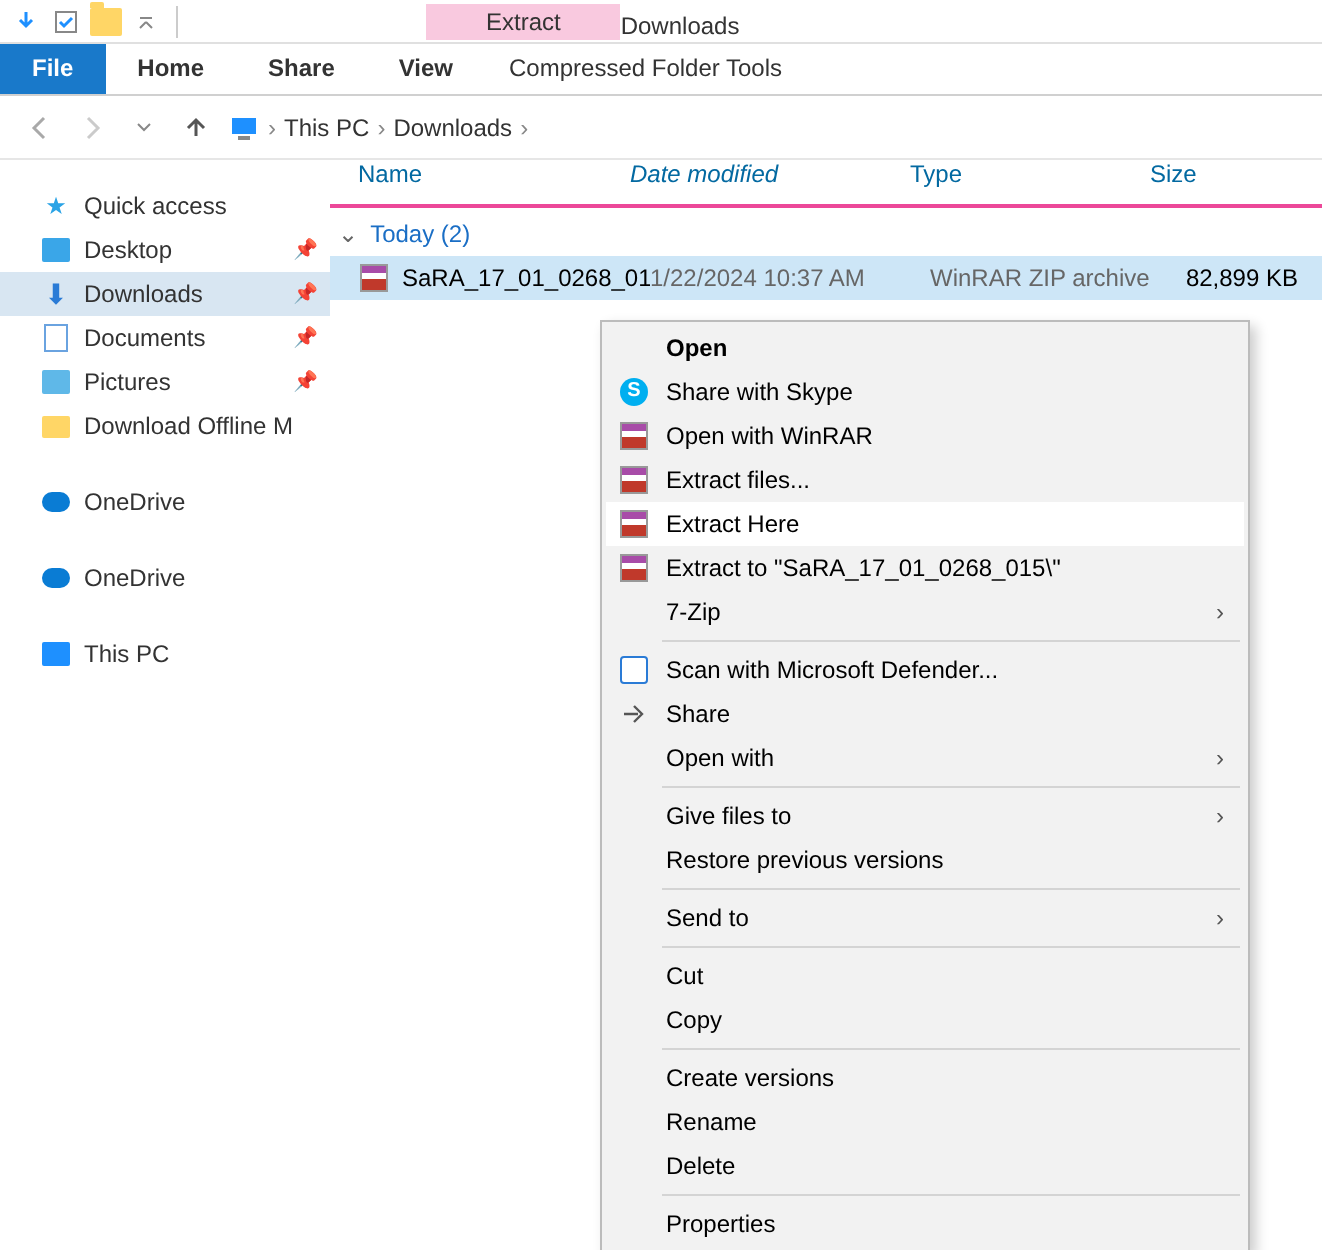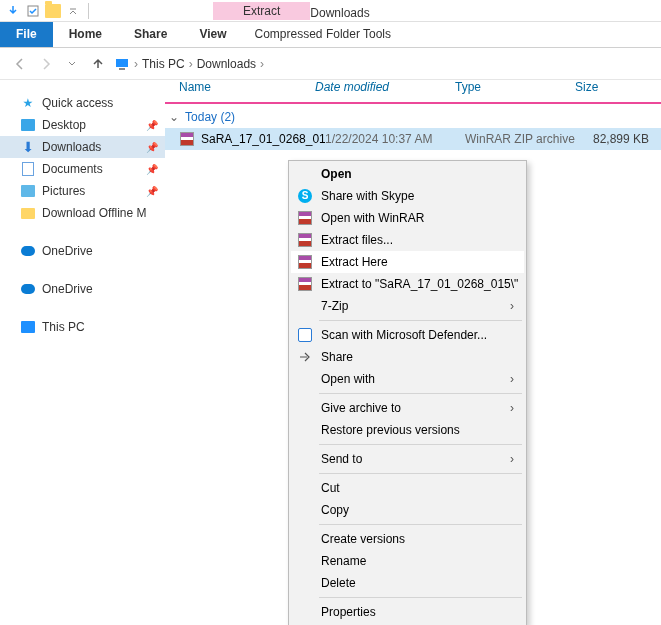--- a/index.html
+++ b/index.html
@@ -58,24 +58,24 @@
 .col-size { width: 70px; }
 .group-head { display: flex; align-items: center; padding: 6px 0 4px 4px; color: #1a6ec5; }
 .group-head .chev { margin-right: 6px; color: #666; }
 .file-row { display: flex; align-items: center; height: 22px; }
 .file-row.selected { background: #cde6f7; }
 .file-icon { width: 16px; height: 16px; margin-left: 14px; margin-right: 6px; display: flex; align-items: center; justify-content: center; }
 .rar-ico { width: 14px; height: 14px; background: linear-gradient(#a84ca8 30%, #fff 30%, #fff 55%, #c0392b 55%); border: 1px solid #999; }
 .cell-name { width: 124px; color: #000; white-space: nowrap; overflow: hidden; }
 .cell-mod { width: 140px; color: #666; }
 .cell-type { width: 120px; color: #666; }
-.cell-size { width: 70px; color: #404040; text-align: right; padding-right: 6px; }
-
-
-.ctxmenu { position: absolute; top: 160px; left: 288px; width: 239px; background: #f2f2f2; border: 1px solid #bcbcbc; box-shadow: 3px 3px 6px rgba(0,0,0,0.2); padding: 2px; }
+.cell-size { width: 70px; color: #000000; text-align: right; padding-right: 6px; }
+
+
+.ctxmenu { position: absolute; top: 160px; left: 300px; width: 325px; background: #f2f2f2; border: 1px solid #bcbcbc; box-shadow: 3px 3px 6px rgba(0,0,0,0.2); padding: 2px; }
 .ctx-item { display: flex; align-items: center; height: 22px; padding-left: 30px; position: relative; color: #000; }
 .ctx-item.bold { font-weight: bold; }
 .ctx-item.highlight { background: #fff; }
 .ctx-item .ico { position: absolute; left: 6px; width: 16px; height: 16px; display: flex; align-items: center; justify-content: center; }
 .ctx-item .sub { position: absolute; right: 10px; color: #555; }
 .ctx-sep { height: 1px; background: #d4d4d4; margin: 3px 2px 3px 28px; }
 .skype-ico { width: 14px; height: 14px; background: #00aff0; border-radius: 50%; color: #fff; font-size: 10px; font-weight: bold; text-align: center; line-height: 14px; }
 .defender-ico { width: 14px; height: 14px; background: #fff; border: 1px solid #2a7bd6; border-radius: 2px; }
 
 svg { display: block; }
@@ -298,21 +298,21 @@
         </svg>
       </span>
       <span>Share</span>
     </div>
   <div class="ctx-item">
       <span>Open with</span>
       <span class="sub">›</span>
     </div>
   <div class="ctx-sep"></div>
   <div class="ctx-item">
-      <span>Give archive to</span>
+      <span>Give files to</span>
       <span class="sub">›</span>
     </div>
   <div class="ctx-item">
       <span>Restore previous versions</span>
     </div>
   <div class="ctx-sep"></div>
   <div class="ctx-item">
       <span>Send to</span>
       <span class="sub">›</span>
     </div>

